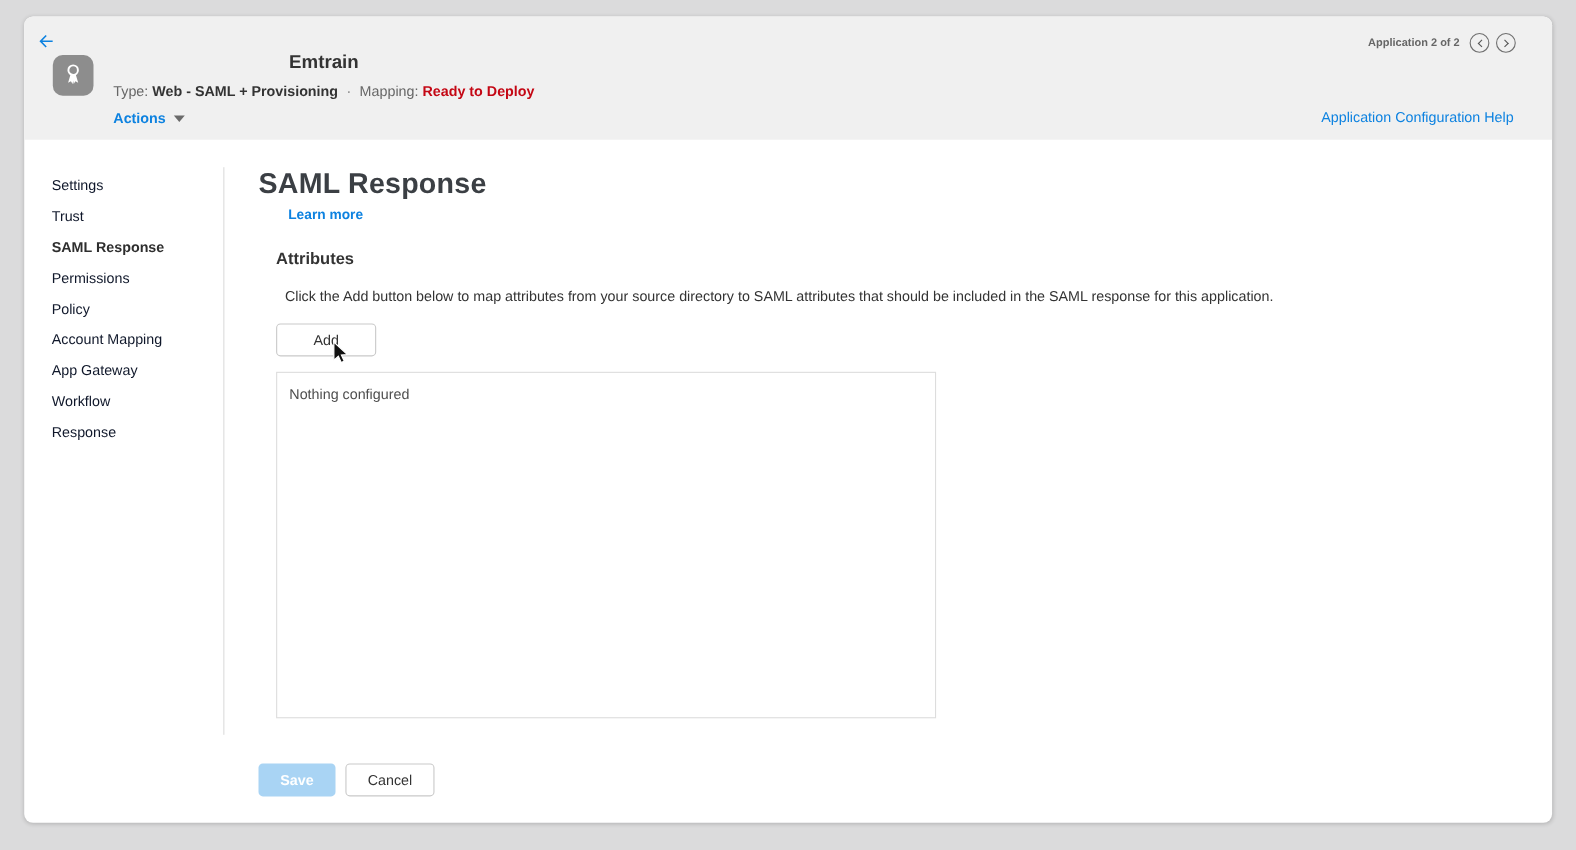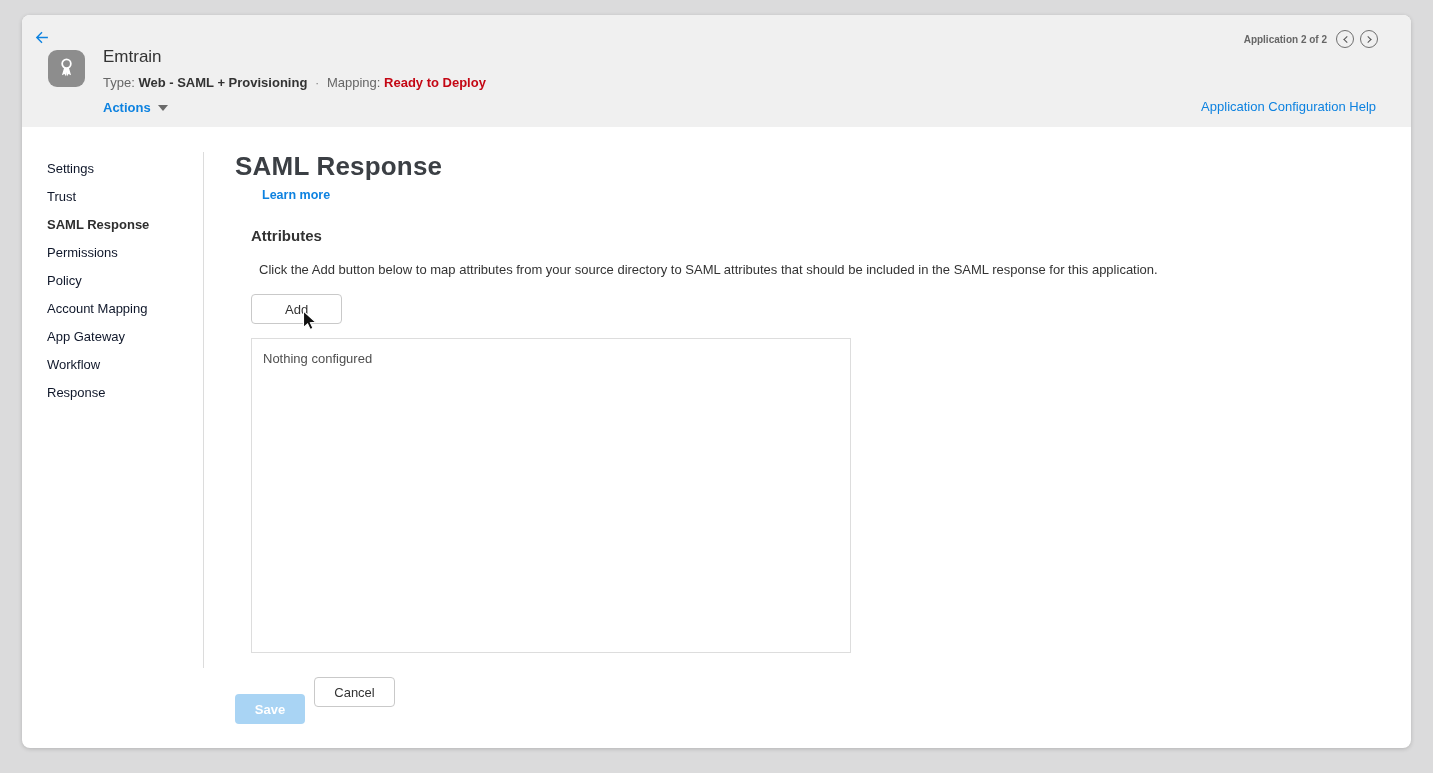--- a/index.html
+++ b/index.html
@@ -23,21 +23,21 @@
   .back-btn {
     position:absolute; left:9px; top:12px; width:20px; height:20px;
     cursor:pointer; display:flex; align-items:center; justify-content:center;
   }
   .app-tile {
     position:absolute; left:26px; top:35px; width:37px; height:37px;
     background:#8d8d8d; border-radius:9px;
     display:flex; align-items:center; justify-content:center;
   }
   .head-text { position:absolute; left:81px; top:32px; }
-  .app-title { font-size:17px; font-weight:normal; color:#333; line-height:20px; }
+  .app-title { font-size:17px; font-weight:bold; color:#333; line-height:20px;text-align:center; }
   .meta-line { margin-top:8px; font-size:13px; color:#666; }
   .meta-line b { color:#333; }
   .meta-line .status-val { color:#c40714; font-weight:bold; }
   .meta-line .dot { margin:0 4px; color:#888; }
   .actions-line {
     margin-top:10px; font-size:13px; font-weight:bold; color:#0d82e0;
     display:flex; align-items:center; gap:7px; cursor:pointer; width:max-content;
   }
   .caret-down {
     width:0; height:0; border-left:5px solid transparent;
@@ -107,21 +107,21 @@
     flex:1; padding-left:10px;
     font-size:12.5px; font-weight:bold; color:#444; line-height:32px;
   }
   .empty-text { padding:12px 11px; font-size:13px; color:#4f4f4f; }
   .save-btn {
     position:absolute; left:213px; top:679px; width:70px; height:30px;
     background:#a9d4f4; border:none; border-radius:4px;
     color:#fff; font-size:13px; font-weight:bold; font-family:inherit; cursor:default;
   }
   .cancel-btn {
-    position:absolute; left:292px; top:662px; width:81px; height:30px;
+    position:absolute; left:292px; top:679px; width:81px; height:30px;
     background:#fff; border:1px solid #c9c9c9; border-radius:4px;
     color:#333; font-size:13px; font-family:inherit; cursor:pointer;
   }
   .cursor {
     position:absolute; left:302px; top:310px; width:17px; height:24px;
     pointer-events:none; z-index:50;
   }
 </style>
 </head>
 <body>

